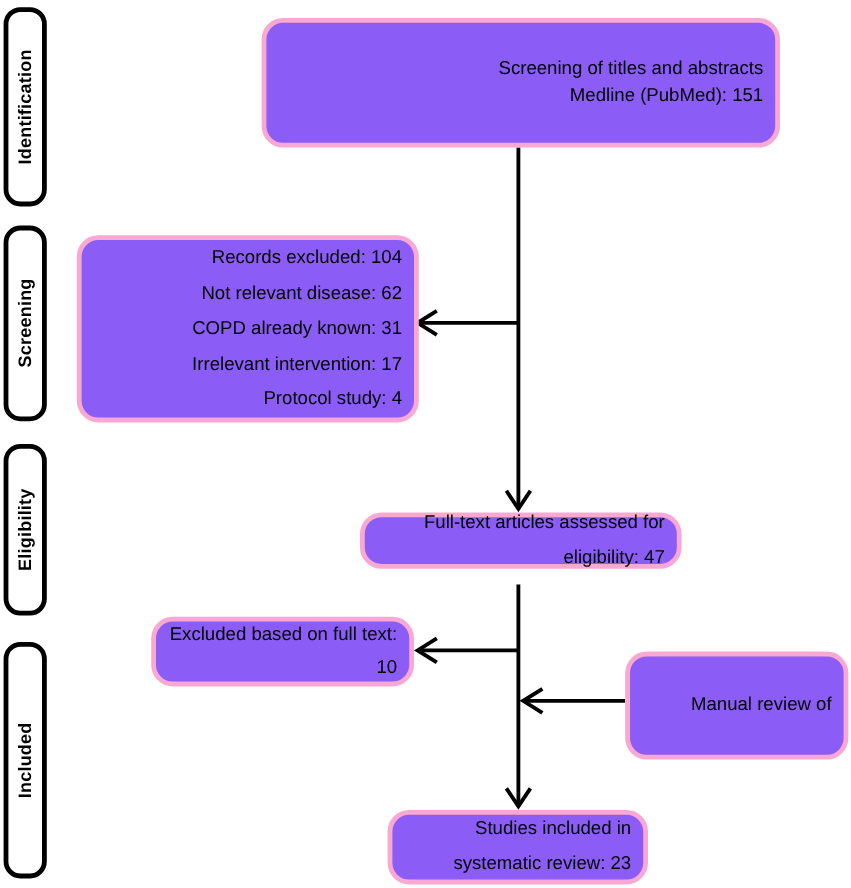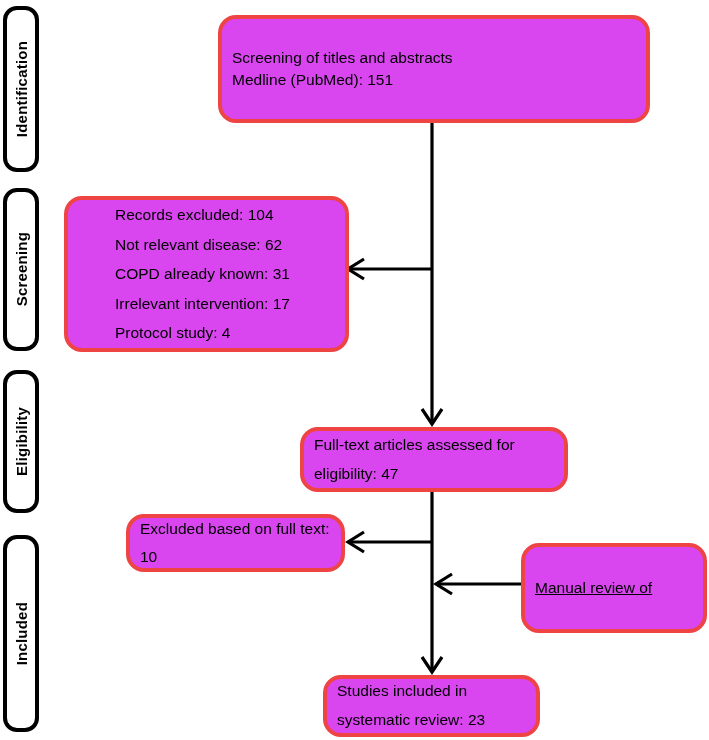--- a/index.html
+++ b/index.html
@@ -35,26 +35,26 @@
     font-weight: bold;
     font-size: 15px;
     letter-spacing: 0.2px;
     white-space: nowrap;
     line-height: 1;
   }
   
   .flow-box {
     position: absolute;
     box-sizing: border-box;
-    border: 4px solid #ef4444;
+    border: 4px solid #f9a8d4;
     border-radius: 18px;
-    background: #d946ef;
+    background: #8b5cf6;
     display: flex;
     flex-direction: column;
-    align-items: flex-start;
+    align-items: flex-end;
     justify-content: center;
     text-align: center;
     font-size: 15.5px;
     line-height: 1.45;
     padding: 4px 10px;
   }
   .flow-box .line {
     display: block;
     white-space: nowrap;
   }
@@ -119,31 +119,31 @@
   </div>
 
   <div class="flow-box box-excluded-records" style="left:64px; top:196px; width:285px; height:156px;">
     <span class="line">Records excluded: 104</span>
     <span class="line">Not relevant disease: 62</span>
     <span class="line">COPD already known: 31</span>
     <span class="line">Irrelevant intervention: 17</span>
     <span class="line">Protocol study: 4</span>
   </div>
 
-  <div class="flow-box" style="left:300px; top:427px; width:268px; height:65px; line-height:1.85;">
+  <div class="flow-box" style="left:300px; top:427px; width:268px; height:47px; line-height:1.85;">
     <span class="line">Full-text articles assessed for</span>
     <span class="line">eligibility: 47</span>
   </div>
 
   <div class="flow-box" style="left:126px; top:514px; width:219px; height:58px; line-height:1.8;">
     <span class="line">Excluded based on full text:</span>
     <span class="line">10</span>
   </div>
 
-  <div class="flow-box" style="left:521px; top:543px; width:186px; height:90px; line-height:1.9;text-decoration:underline;">
+  <div class="flow-box" style="left:521px; top:543px; width:186px; height:90px; line-height:1.9;">
     <span class="line">Manual review of</span>
   </div>
 
   <div class="flow-box" style="left:323px; top:675px; width:217px; height:62px; line-height:1.85;">
     <span class="line">Studies included in</span>
     <span class="line">systematic review: 23</span>
   </div>
 
 </div>
 

